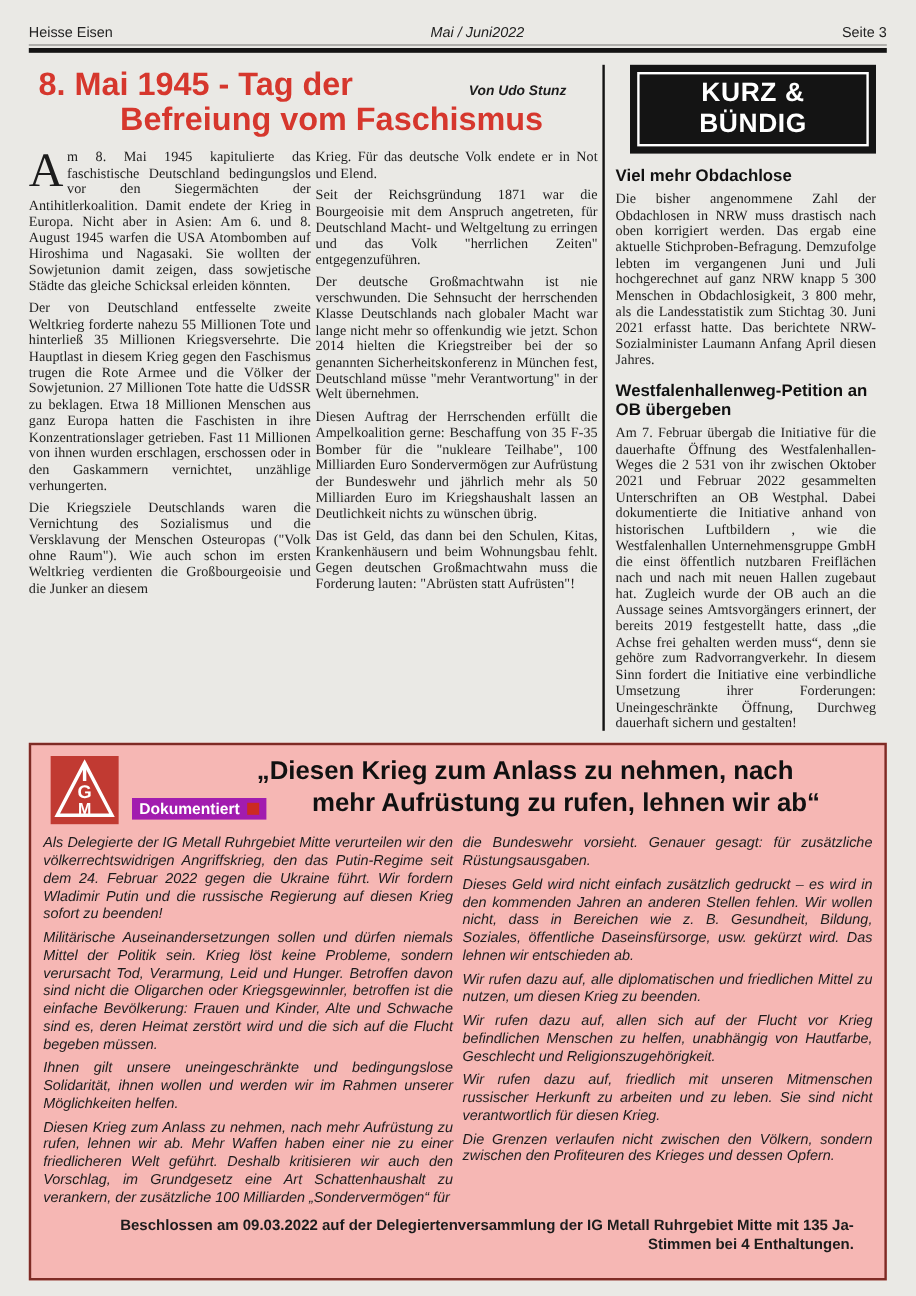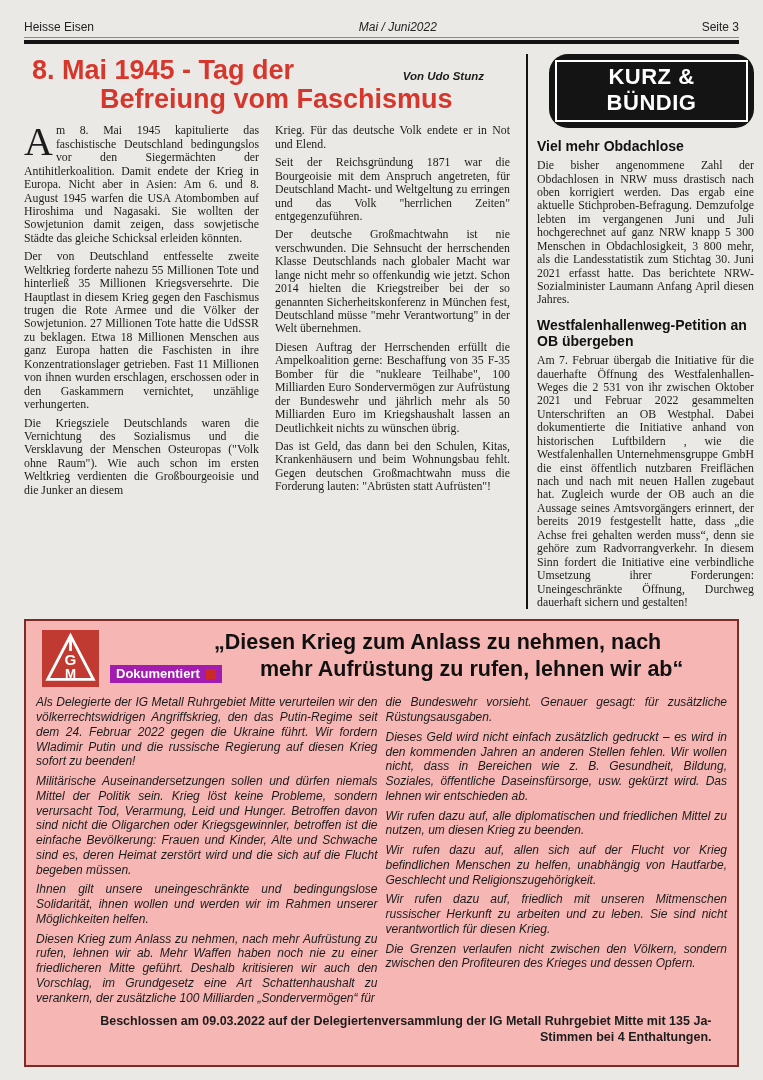--- a/index.html
+++ b/index.html
@@ -19,21 +19,21 @@
     padding-bottom:3px; border-bottom:1px solid #8a8a86;
   }
   .pagehead .center { font-style:italic; }
   .thickrule { height:4px; background:#141414; margin-top:2px; }
 
   
   .main {
     display:grid;
     grid-template-columns:235px 235px 228px;
     grid-template-rows:auto 1fr;
-    column-gap:16px;
+    column-gap:4px;
     margin-top:10px;
   }
   .title-block { grid-area:1/1/2/3; position:relative; padding:2px 0 10px 8px; }
   .title-l1, .title-l2 {
     font-family:"Liberation Sans", sans-serif; font-weight:bold;
     font-size:27px; line-height:1.08; color:#d6372d;
   }
   .title-l2 { margin-left:68px; }
   .byline {
     position:absolute; right:26px; top:16px;
@@ -45,21 +45,21 @@
   .bodytext p { margin-bottom:5px; }
   .c1 { grid-area:2/1/3/2; }
   .c2 { grid-area:2/2/3/3; }
   .dropcap {
     float:left; font-size:40px; line-height:0.8; padding:2px 3px 0 0;
     font-family:"Liberation Serif", serif;
   }
 
   
   .sidebar { grid-area:1/3/3/4; border-left:2px solid #141414; padding-left:9px; }
-  .kurz-box { background:#141414; padding:6px; margin:0 0 8px 12px;border-radius:19px; }
+  .kurz-box { background:#141414; padding:6px; margin:0 0 8px 12px; }
   .kurz-inner {
     border:2px solid #ffffff; display:block; text-align:center;
     font-family:"Liberation Sans", sans-serif; font-weight:bold;
     font-size:22px; color:#ffffff; padding:2px 4px 4px 4px; letter-spacing:0.5px;
   }
   .side-h {
     font-family:"Liberation Sans", sans-serif; font-weight:bold;
     font-size:14px; text-align:left; line-height:1.15;
     margin:10px 0 5px 0; color:#111;
   }
@@ -176,21 +176,21 @@
       <div class="q-title-l1">„Diesen Krieg zum Anlass zu nehmen, nach</div>
       <div class="q-title-l2">mehr Aufrüstung zu rufen, lehnen wir ab“</div>
     </div>
 
     <div class="q-cols">
       <div>
 
       <p>Als Delegierte der IG Metall Ruhrgebiet Mitte verurteilen wir den völkerrechtswidrigen Angriffskrieg, den das Putin-Regime seit dem 24. Februar 2022 gegen die Ukraine führt. Wir fordern Wladimir Putin und die russische Regierung auf diesen Krieg sofort zu beenden!</p>
           <p>Militärische Auseinandersetzungen sollen und dürfen niemals Mittel der Politik sein. Krieg löst keine Probleme, sondern verursacht Tod, Verarmung, Leid und Hunger. Betroffen davon sind nicht die Oligarchen oder Kriegsgewinnler, betroffen ist die einfache Bevölkerung: Frauen und Kinder, Alte und Schwache sind es, deren Heimat zerstört wird und die sich auf die Flucht begeben müssen.</p>
           <p>Ihnen gilt unsere uneingeschränkte und bedingungslose Solidarität, ihnen wollen und werden wir im Rahmen unserer Möglichkeiten helfen.</p>
-          <p>Diesen Krieg zum Anlass zu nehmen, nach mehr Aufrüstung zu rufen, lehnen wir ab. Mehr Waffen haben noch nie zu einer friedlicheren Mitte geführt. Deshalb kritisieren wir auch den Vorschlag, im Grundgesetz eine Art Schattenhaushalt zu verankern, der zusätzliche 100 Milliarden „Sondervermögen“ für</p>
+          <p>Diesen Krieg zum Anlass zu nehmen, nach mehr Aufrüstung zu rufen, lehnen wir ab. Mehr Waffen haben einer nie zu einer friedlicheren Welt geführt. Deshalb kritisieren wir auch den Vorschlag, im Grundgesetz eine Art Schattenhaushalt zu verankern, der zusätzliche 100 Milliarden „Sondervermögen“ für</p>
         </div>
       <div>
 
       <p>die Bundeswehr vorsieht. Genauer gesagt: für zusätzliche Rüstungsausgaben.</p>
           <p>Dieses Geld wird nicht einfach zusätzlich gedruckt – es wird in den kommenden Jahren an anderen Stellen fehlen. Wir wollen nicht, dass in Bereichen wie z. B. Gesundheit, Bildung, Soziales, öffentliche Daseinsfürsorge, usw. gekürzt wird. Das lehnen wir entschieden ab.</p>
           <p>Wir rufen dazu auf, alle diplomatischen und friedlichen Mittel zu nutzen, um diesen Krieg zu beenden.</p>
           <p>Wir rufen dazu auf, allen sich auf der Flucht vor Krieg befindlichen Menschen zu helfen, unabhängig von Hautfarbe, Geschlecht und Religionszugehörigkeit.</p>
           <p>Wir rufen dazu auf, friedlich mit unseren Mitmenschen russischer Herkunft zu arbeiten und zu leben. Sie sind nicht verantwortlich für diesen Krieg.</p>
           <p>Die Grenzen verlaufen nicht zwischen den Völkern, sondern zwischen den Profiteuren des Krieges und dessen Opfern.</p>
         </div>

